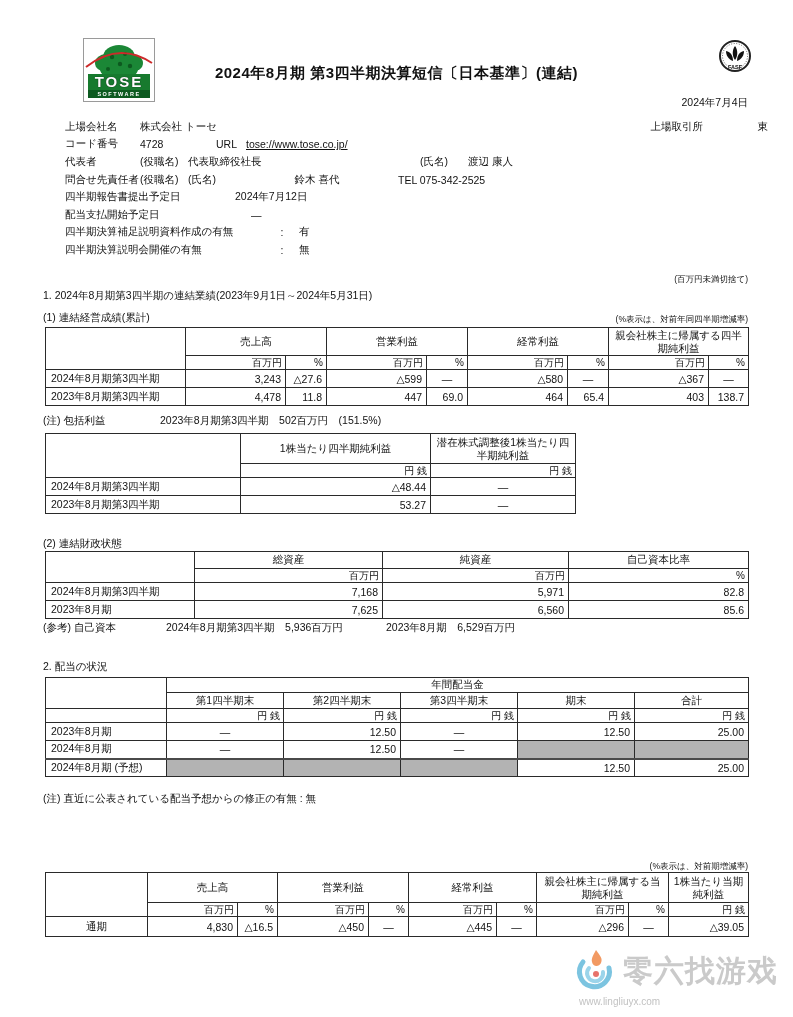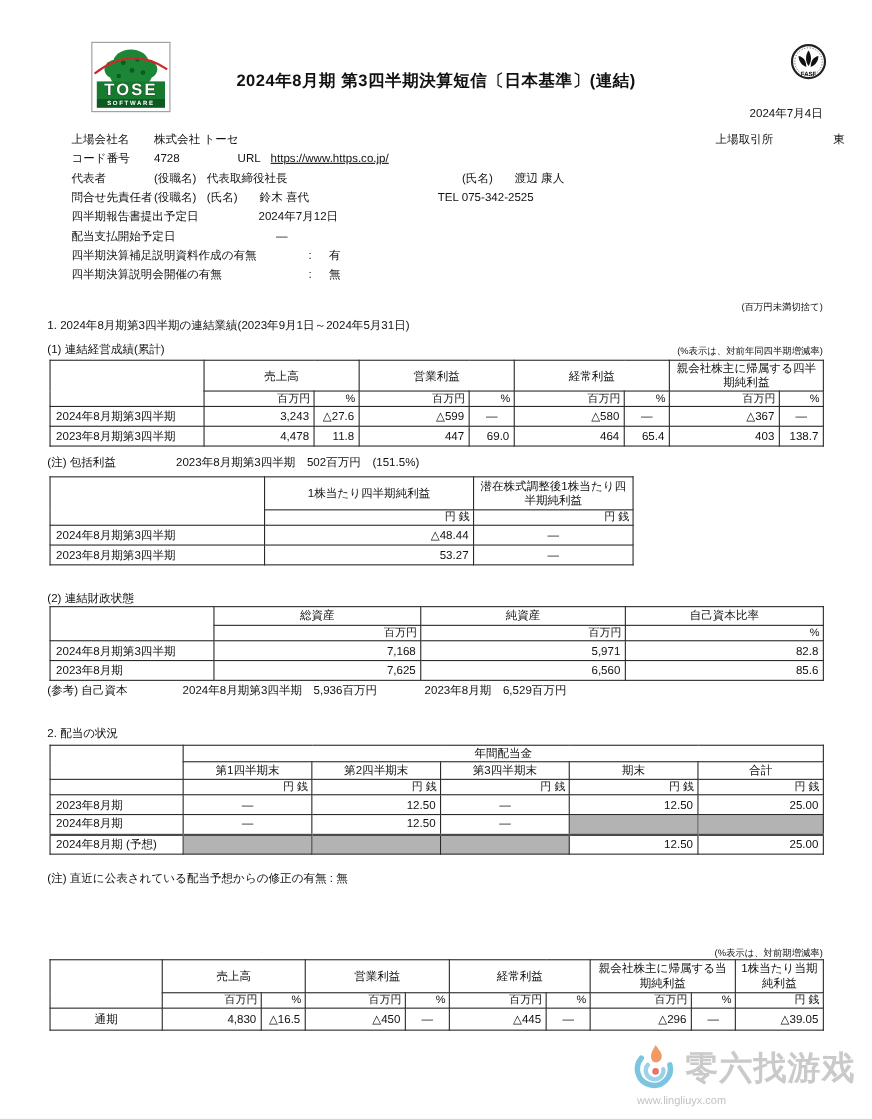--- a/index.html
+++ b/index.html
@@ -13,21 +13,21 @@
   .doc-title { position:absolute; left:0; right:0; top:64px; text-align:center;
                font-size:15px; font-weight:bold; letter-spacing:0.5px; }
   .fasf-mark { position:absolute; left:716px; top:38px; width:38px; height:44px; text-align:center; }
   .doc-date  { position:absolute; right:45px; top:96px; font-size:10.5px; }
 
   
   .info { position:absolute; left:45px; top:118px; width:703px;margin-left:20px; }
   .info-row { display:flex; height:17.6px; align-items:center; white-space:nowrap; }
   .w75  { width:75px;  flex:none; } .w48 { width:48px; flex:none; }
   .w76  { width:76px;  flex:none; } .w30 { width:30px; flex:none; }
-  .w232 { width:232px; flex:none; } .w162 { width:162px; flex:none; }
+  .w232 { width:232px; flex:none; } .w162 { width:162px; flex:none;text-align:center; }
   .w170 { width:170px; flex:none; } .w200 { width:200px; flex:none; }
   .colon { width:34px; flex:none; text-align:center; }
   .push-right { margin-left:auto; }
   .right65 { width:65px; flex:none; text-align:right; }
   a.url-link { color:#111; text-decoration:underline; }
 
   .small-note { font-size:8.5px; color:#111; }
   .note-round { position:absolute; right:45px; top:274px; }
 
   
@@ -117,21 +117,21 @@
     <div class="info-row">
       <span class="w75">上場会社名</span>
       <span>株式会社 トーセ</span>
       <span class="push-right">上場取引所</span>
       <span class="right65">東</span>
     </div>
     <div class="info-row">
       <span class="w75">コード番号</span>
       <span class="w76">4728</span>
       <span class="w30">URL</span>
-      <a href="#" class="url-link">https://www.https.co.jp/</a>
+      <a href="#" class="url-link">tose://www.tose.co.jp/</a>
     </div>
     <div class="info-row">
       <span class="w75">代表者</span>
       <span class="w48">(役職名)</span>
       <span class="w232">代表取締役社長</span>
       <span class="w48">(氏名)</span>
       <span>渡辺 康人</span>
     </div>
     <div class="info-row">
       <span class="w75">問合せ先責任者</span>

